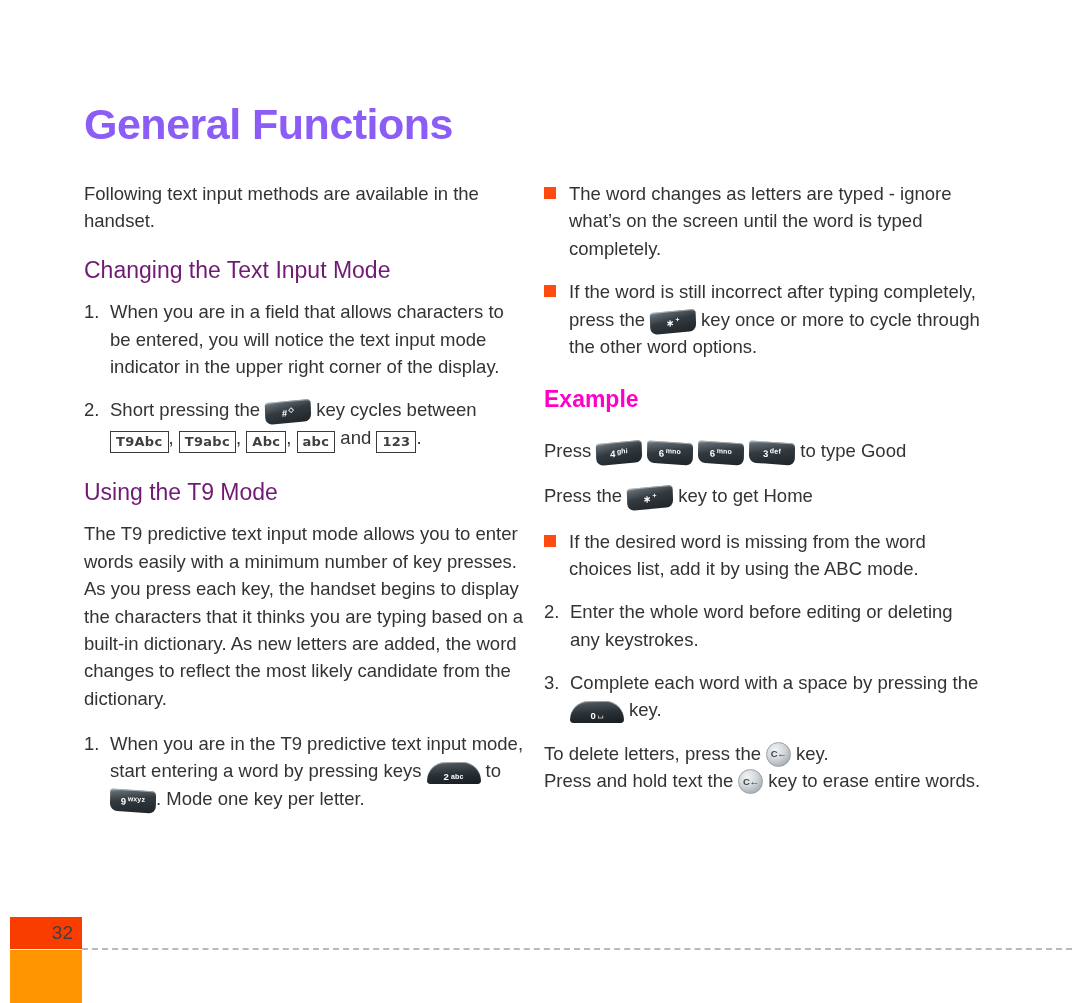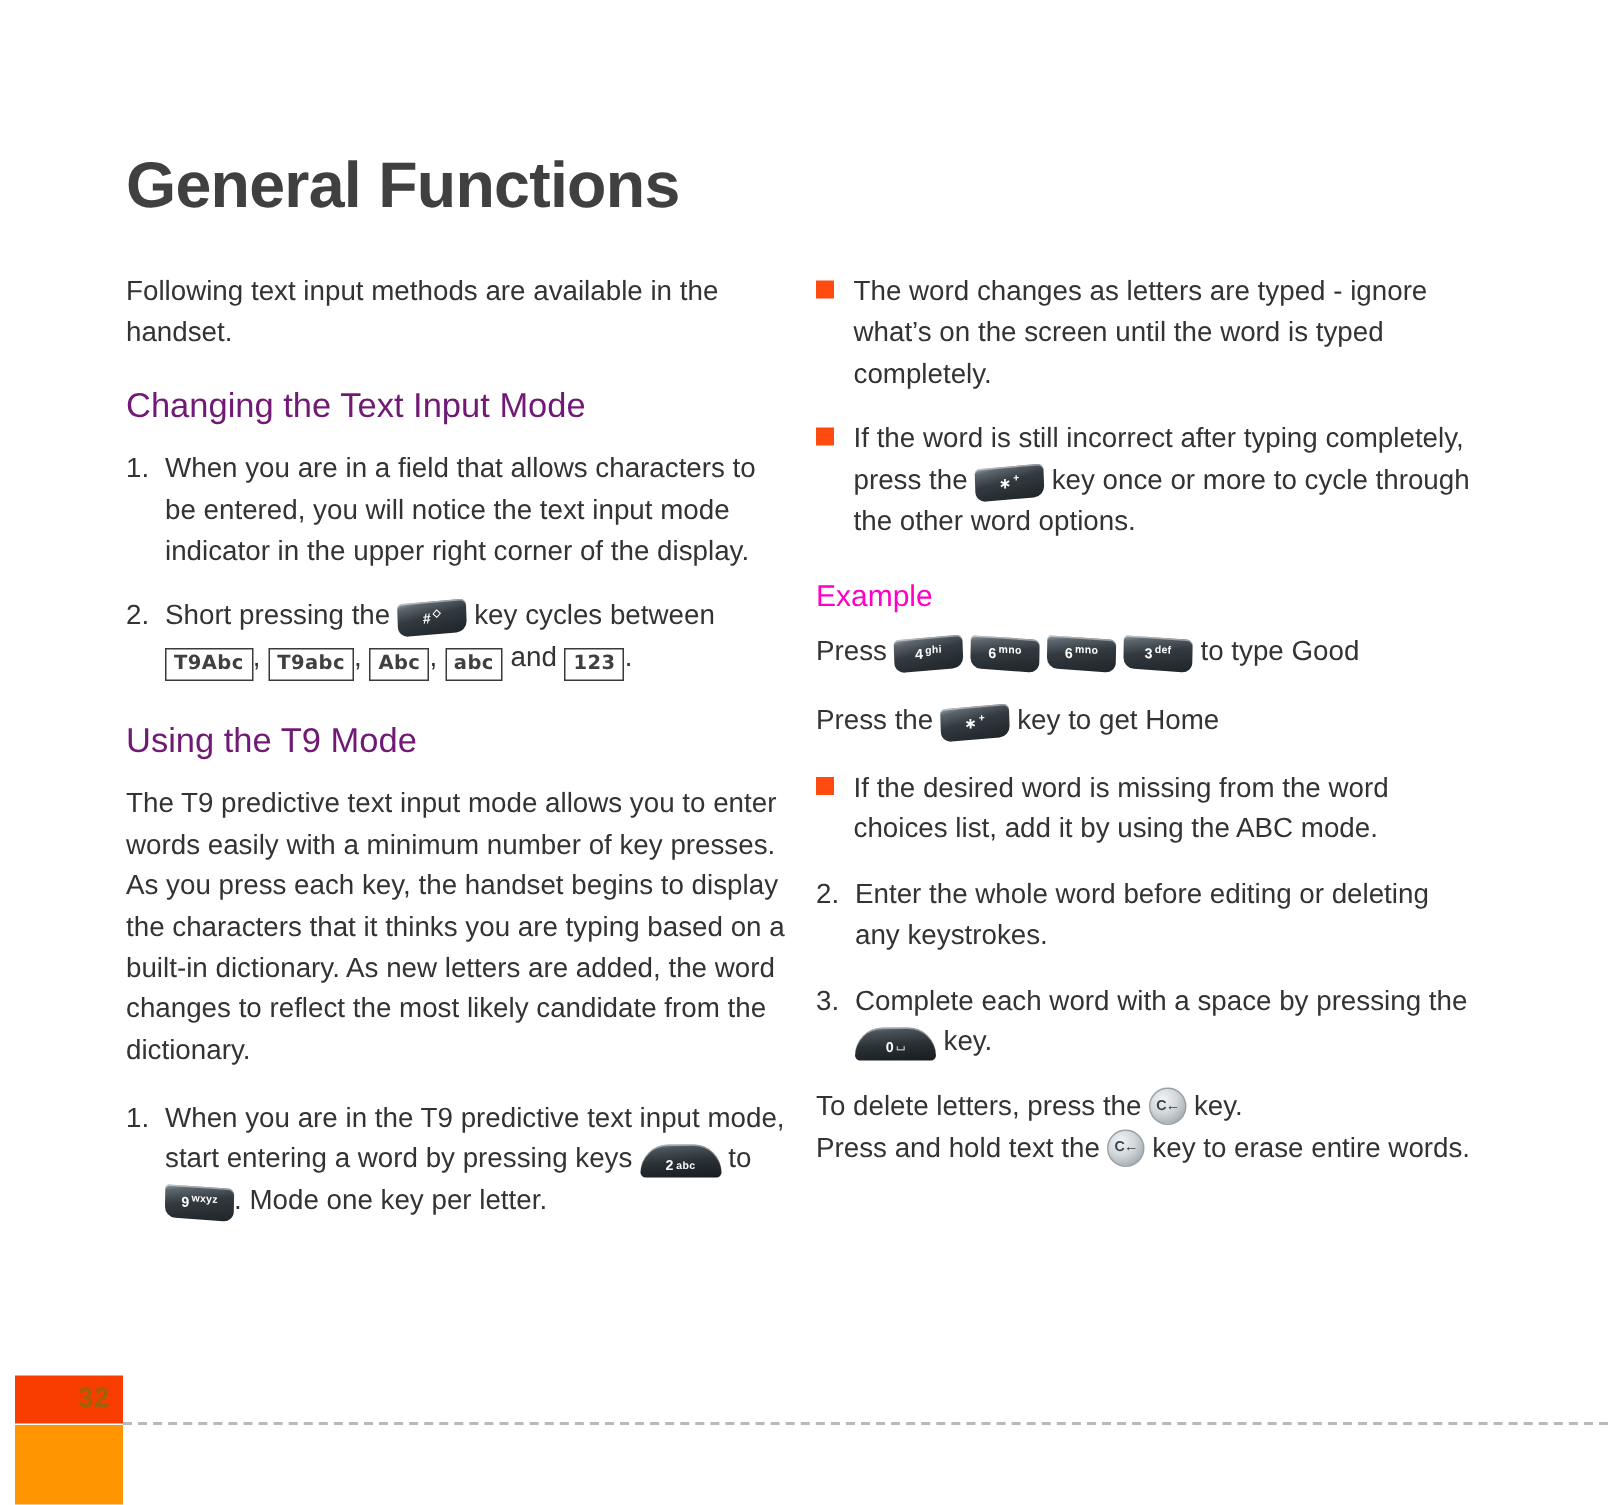--- a/index.html
+++ b/index.html
@@ -23,21 +23,21 @@
   }
 
   
   .page-title {
     position: absolute;
     left: 84px;
     top: 72px;
     font-size: 43px;
     font-weight: bold;
     letter-spacing: -0.5px;
-    color: #404040;
+    color: #8b5cf6;
     line-height: 1.1;
   }
 
   
   .col {
     position: absolute;
     top: 180px;
     width: 440px;
     font-size: 18.5px;
     line-height: 1.48;
@@ -53,24 +53,24 @@
   h2.section-heading {
     font-size: 23px;
     font-weight: normal;
     color: #701a75;
     margin: 26px 0 14px 0;
     line-height: 1.2;
   }
   h2.section-heading.first { margin-top: 22px; }
 
   h3.example-heading {
-    font-size: 20px;
-    font-weight: normal;
+    font-size: 23px;
+    font-weight: bold;
     color: #FF00C8;
-    margin: 26px 0 10px 0;
+    margin: 26px 0 23px 0;
     line-height: 1.2;
   }
 
   
   .num-item {
     display: flex;
     margin: 0 0 16px 0;
   }
   .num-item .num {
     flex: 0 0 26px;
@@ -221,23 +221,23 @@
   .page-number {
     position: absolute;
     left: 10px;
     top: 917px;
     width: 72px;
     height: 32px;
     line-height: 32px;
     text-align: right;
     padding-right: 9px;
     box-sizing: border-box;
-    color: #a16207;
+    color: #404040;
     font-size: 19px;
-    font-weight: bold;
+    font-weight: normal;
   }
   .footer-dash {
     position: absolute;
     left: 82px;
     top: 948px;
     right: 8px;
     height: 0;
     border-top: 2px dashed #b9b9b9;
   }
 </style>

